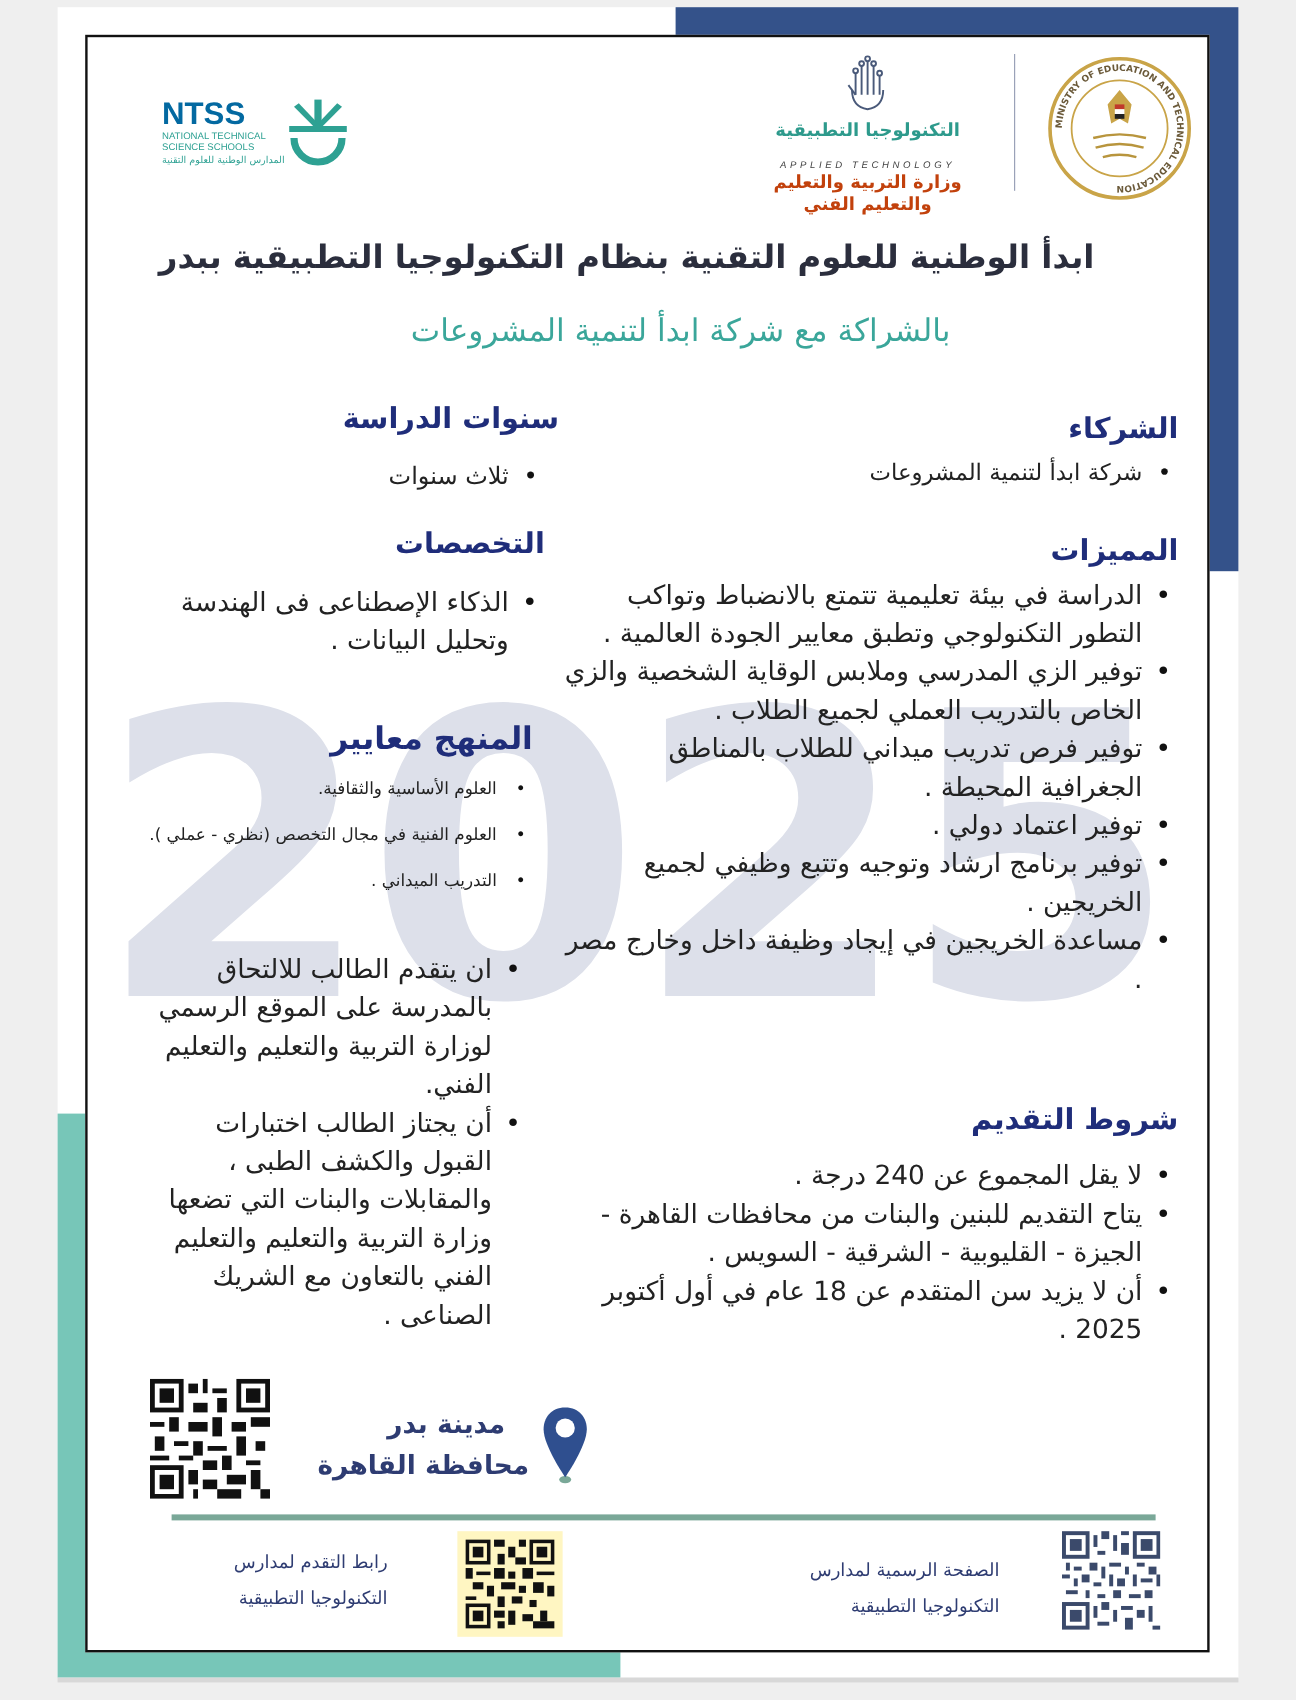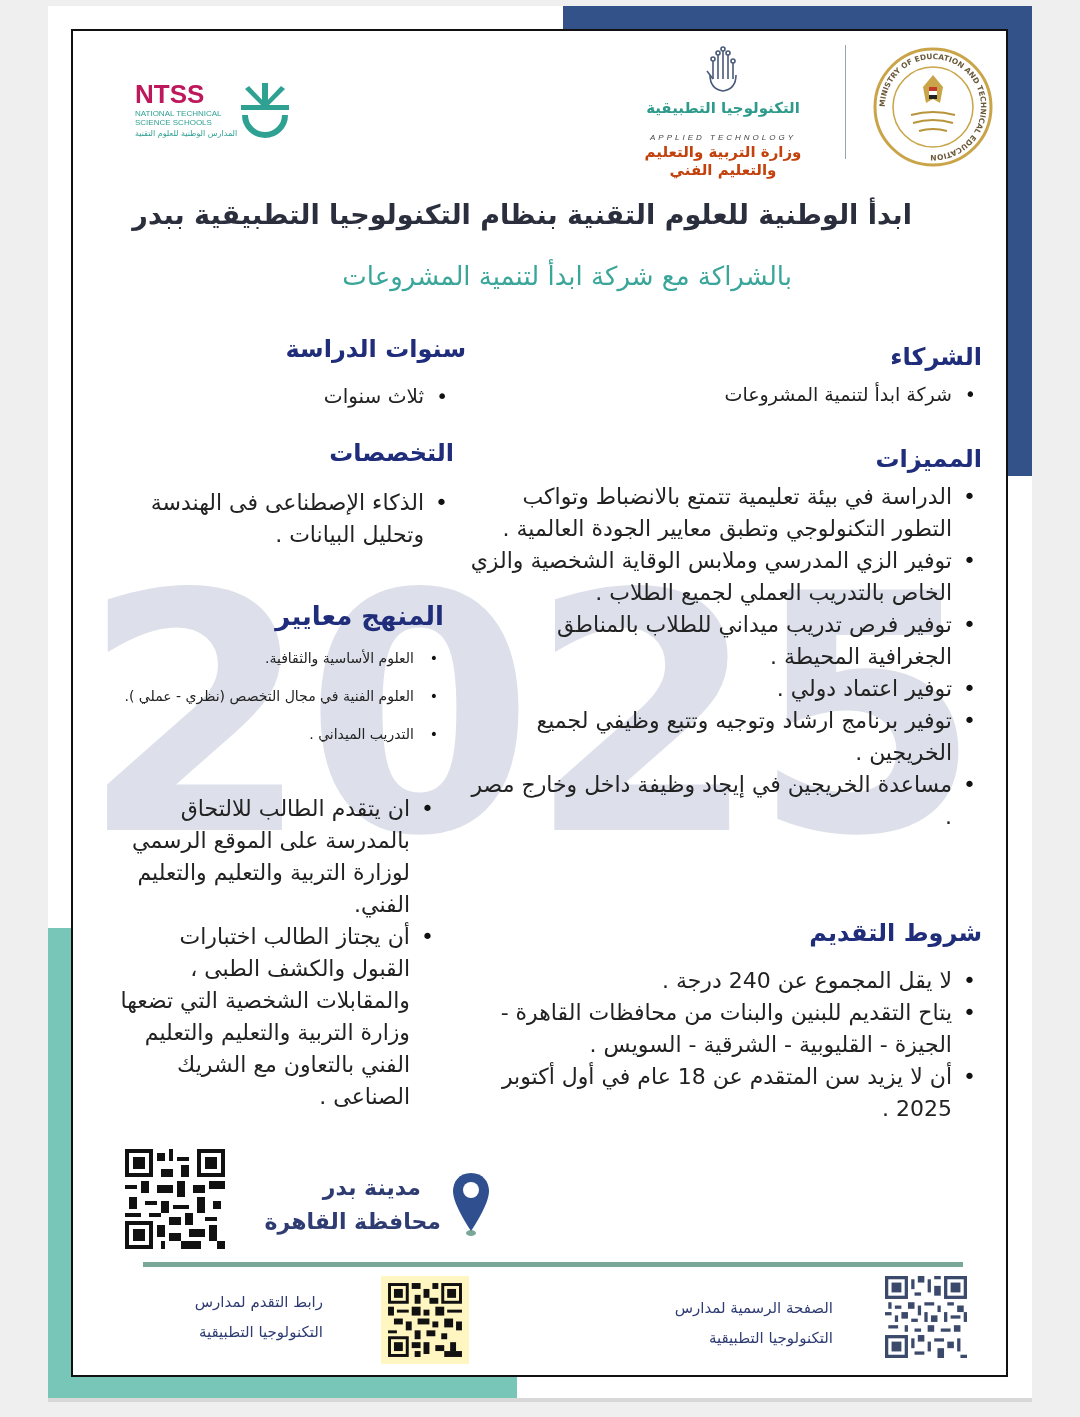--- a/index.html
+++ b/index.html
@@ -10,21 +10,21 @@
   .blue-band { position: absolute; left: 563px; top: 6px; width: 469px; height: 470px; background: #34528a; }
   .teal-band { position: absolute; left: 48px; top: 928px; width: 469px; height: 470px; background: #77c6b8; }
   .shadow-bottom { position: absolute; left: 48px; top: 1398px; width: 984px; height: 4px; background: #d8d8d8; }
 
   .frame { position: absolute; left: 71px; top: 29px; width: 937px; height: 1348px; background: #fff; border: 2px solid #111; overflow: hidden; }
 
   .watermark { position: absolute; left: 8px; top: 520px; font-family: "DejaVu Sans", sans-serif; font-weight: bold; font-size: 330px; letter-spacing: -6px; color: #dde0ea; line-height: 1; white-space: nowrap; }
 
   
   .logo-ntss { position: absolute; left: 62px; top: 48px; width: 160px; height: 70px; }
-  .ntss-word { position: absolute; left: 0; top: 0; font-family: "Liberation Sans", sans-serif; font-weight: bold; font-size: 26px; color: #be185d; letter-spacing: 0px; }
+  .ntss-word { position: absolute; left: 0; top: 0; font-family: "Liberation Sans", sans-serif; font-weight: bold; font-size: 26px; color: #0369a1; letter-spacing: 0px; }
   .ntss-sub { position: absolute; left: 0; top: 30px; font-family: "Liberation Sans", sans-serif; font-size: 8px; line-height: 9px; color: #2ea193; }
   .ntss-ar { position: absolute; left: 0; top: 50px; font-size: 8px; color: #2ea193; direction: rtl; }
   .ntss-mark { position: absolute; left: 100px; top: 2px; width: 60px; height: 60px; }
 
   .logo-at { position: absolute; left: 540px; top: 14px; width: 220px; height: 120px; text-align: center; }
   .at-hand { display: block; margin: 0 auto; width: 36px; height: 50px; }
   .at-ar { font-size: 15px; font-weight: bold; color: #2d9a8c; direction: rtl; margin-top: 4px; }
   .at-en { font-family: "Liberation Sans", sans-serif; font-size: 8px; letter-spacing: 3px; color: #444; margin-top: 16px; font-style: italic; }
   .at-min { font-size: 15px; font-weight: bold; color: #c2410c; direction: rtl; margin-top: 1px; }
   .header-divider { position: absolute; left: 772px; top: 14px; width: 1px; height: 114px; background: #9aa2b8; }
@@ -160,21 +160,21 @@
     <ul class="b txt-sm" style="margin-top:8px; padding-right:0px;">
       <li>العلوم الأساسية والثقافية.</li>
       <li>العلوم الفنية في مجال التخصص (نظري - عملي ).</li>
       <li>التدريب الميداني .</li>
     </ul>
   </div>
 
   <div class="col" style="right:566px; top:758px; width:340px;">
     <ul class="b txt-lg" style="margin-top:4px; padding-right:0px;">
       <li>ان يتقدم الطالب للالتحاق بالمدرسة على الموقع الرسمي لوزارة التربية والتعليم والتعليم الفني.</li>
-      <li>أن يجتاز الطالب اختبارات القبول والكشف الطبى ، والمقابلات الشخصية التي تضعها وزارة التربية والتعليم والتعليم الفني بالتعاون مع الشريك الصناعى .</li>
+      <li>أن يجتاز الطالب اختبارات القبول والكشف الطبى ، والمقابلات والبنات التي تضعها وزارة التربية والتعليم والتعليم الفني بالتعاون مع الشريك الصناعى .</li>
     </ul>
   </div>
 
   <svg class="qr" style="left:52px; top:1118px; width:100px; height:100px;" viewBox="0 0 25 25">
     <rect width="25" height="25" fill="#fff"></rect>
     <g fill="#111">
       <rect x="0" y="0" width="7" height="7"></rect>
         <rect x="1" y="1" width="5" height="5" fill="#fff"></rect>
         <rect x="2" y="2" width="3" height="3"></rect>
       <rect x="18" y="0" width="7" height="7"></rect>

